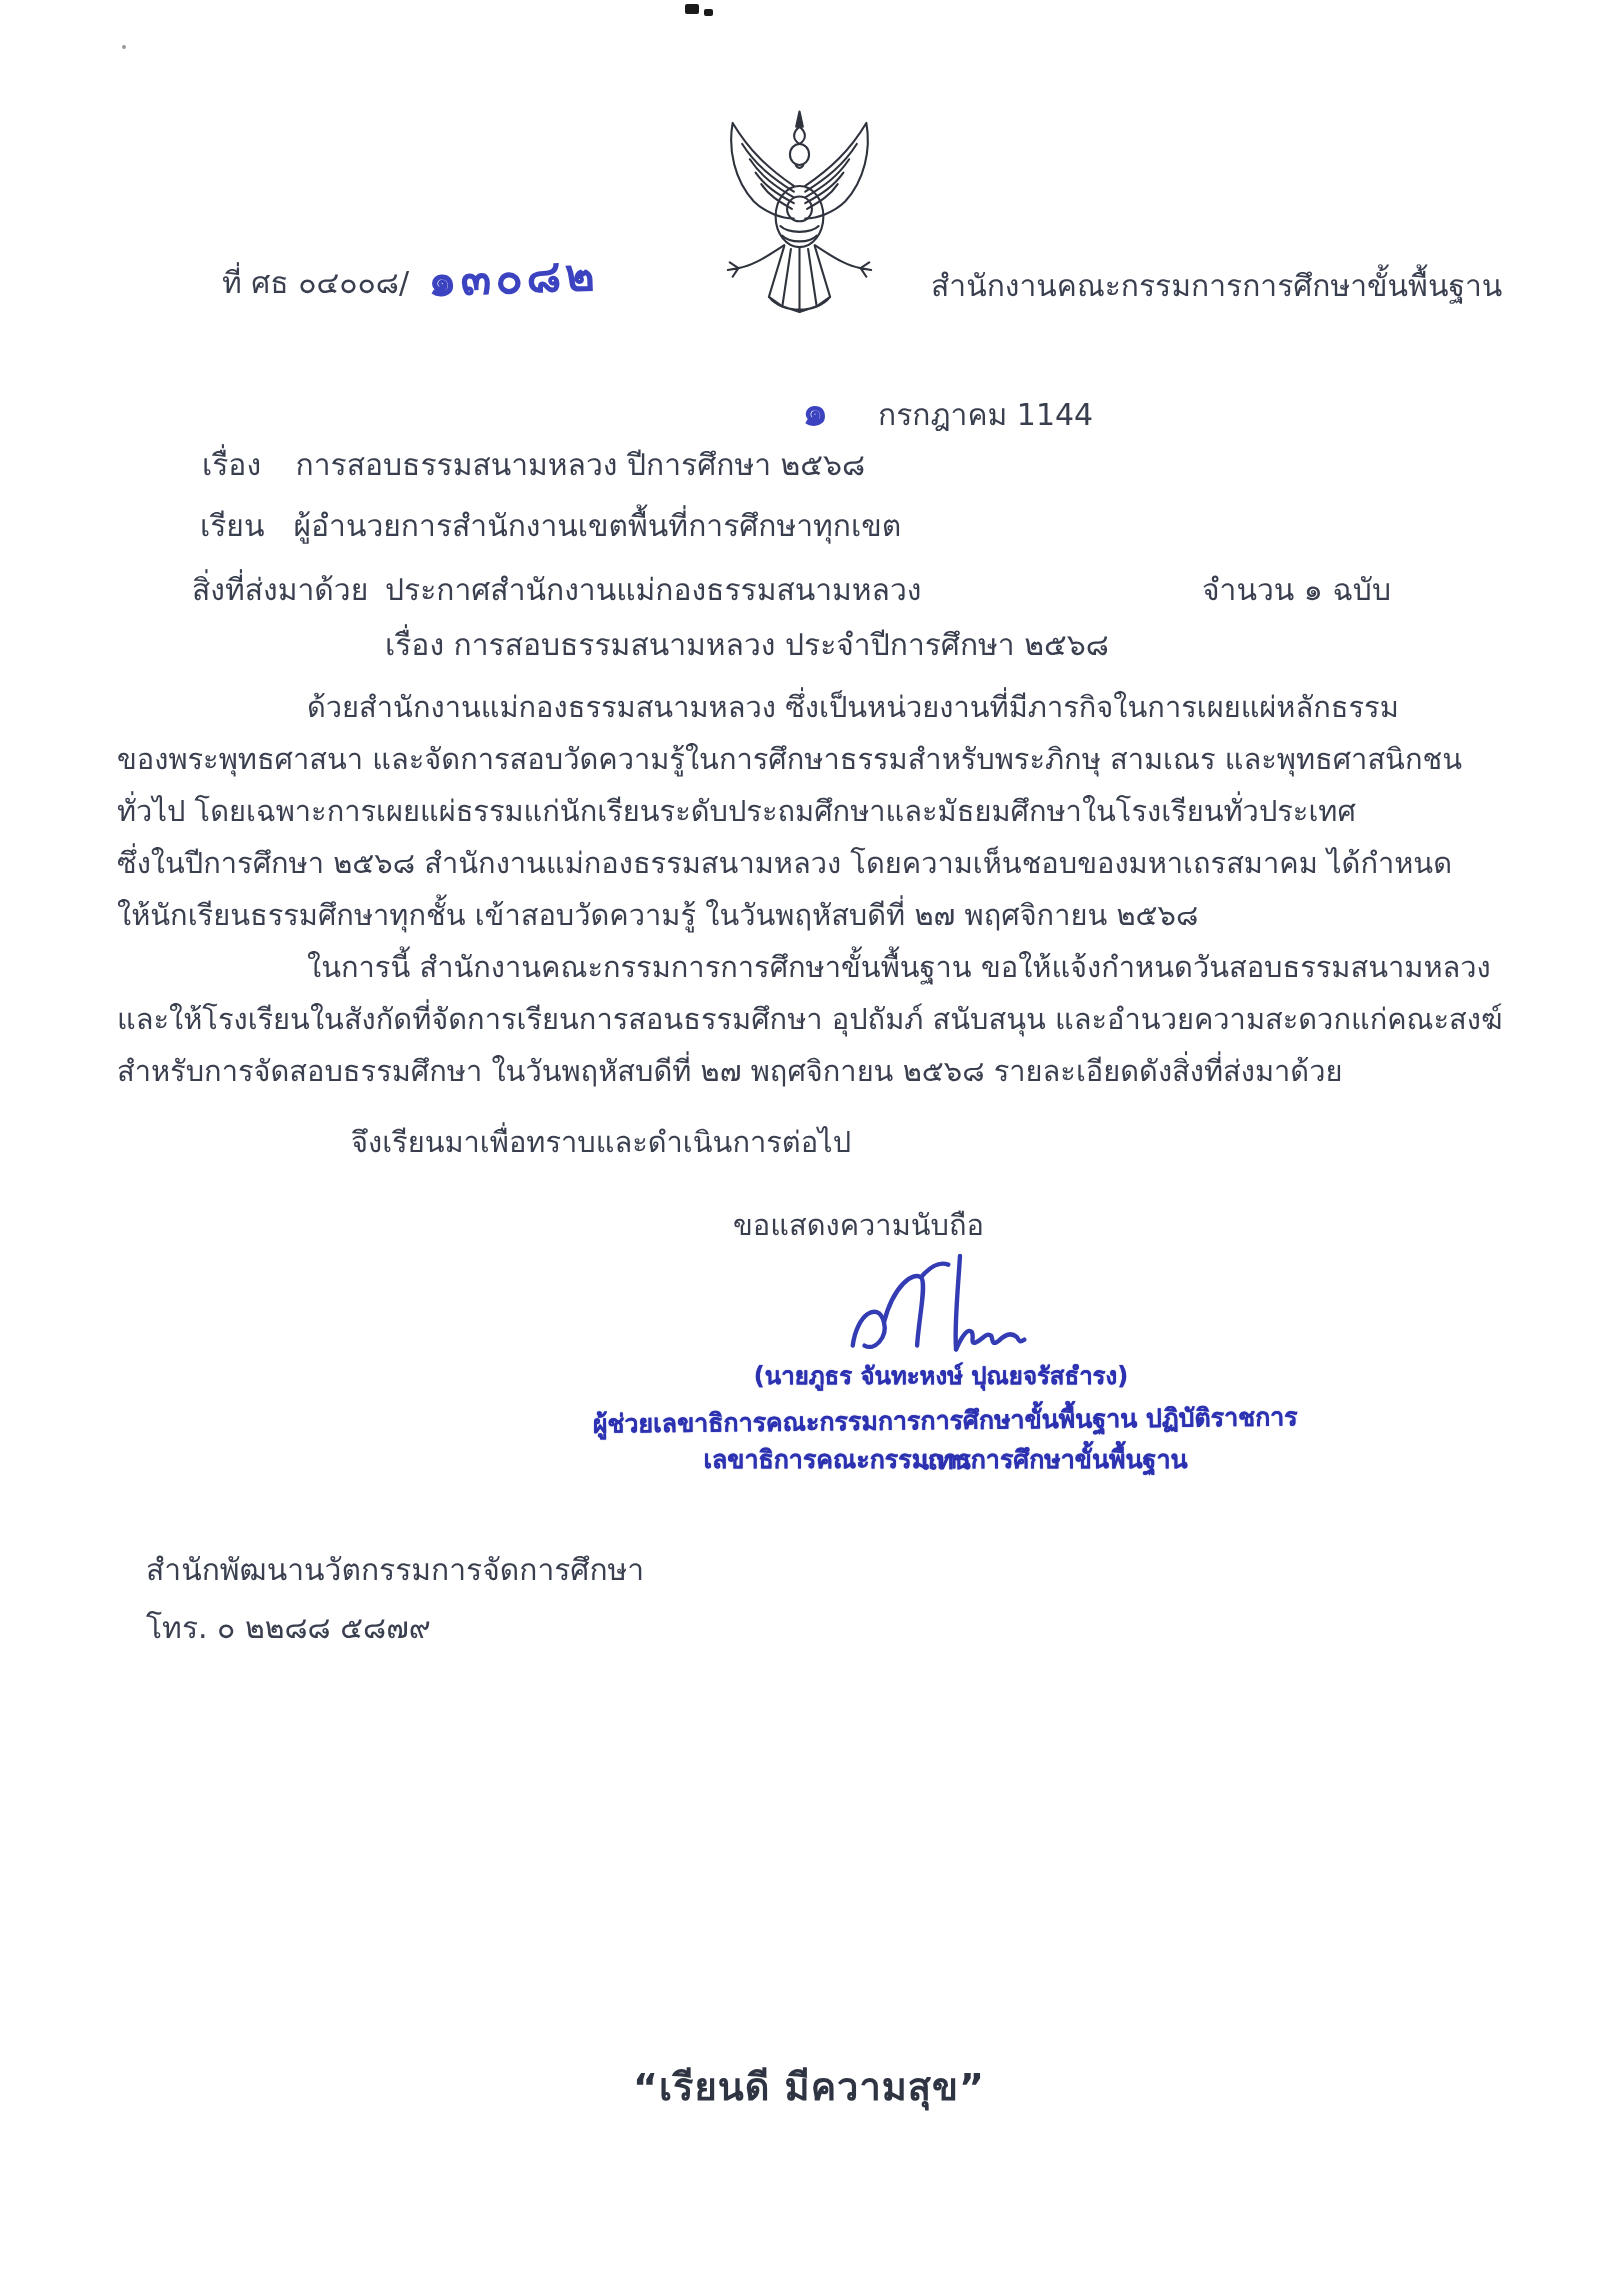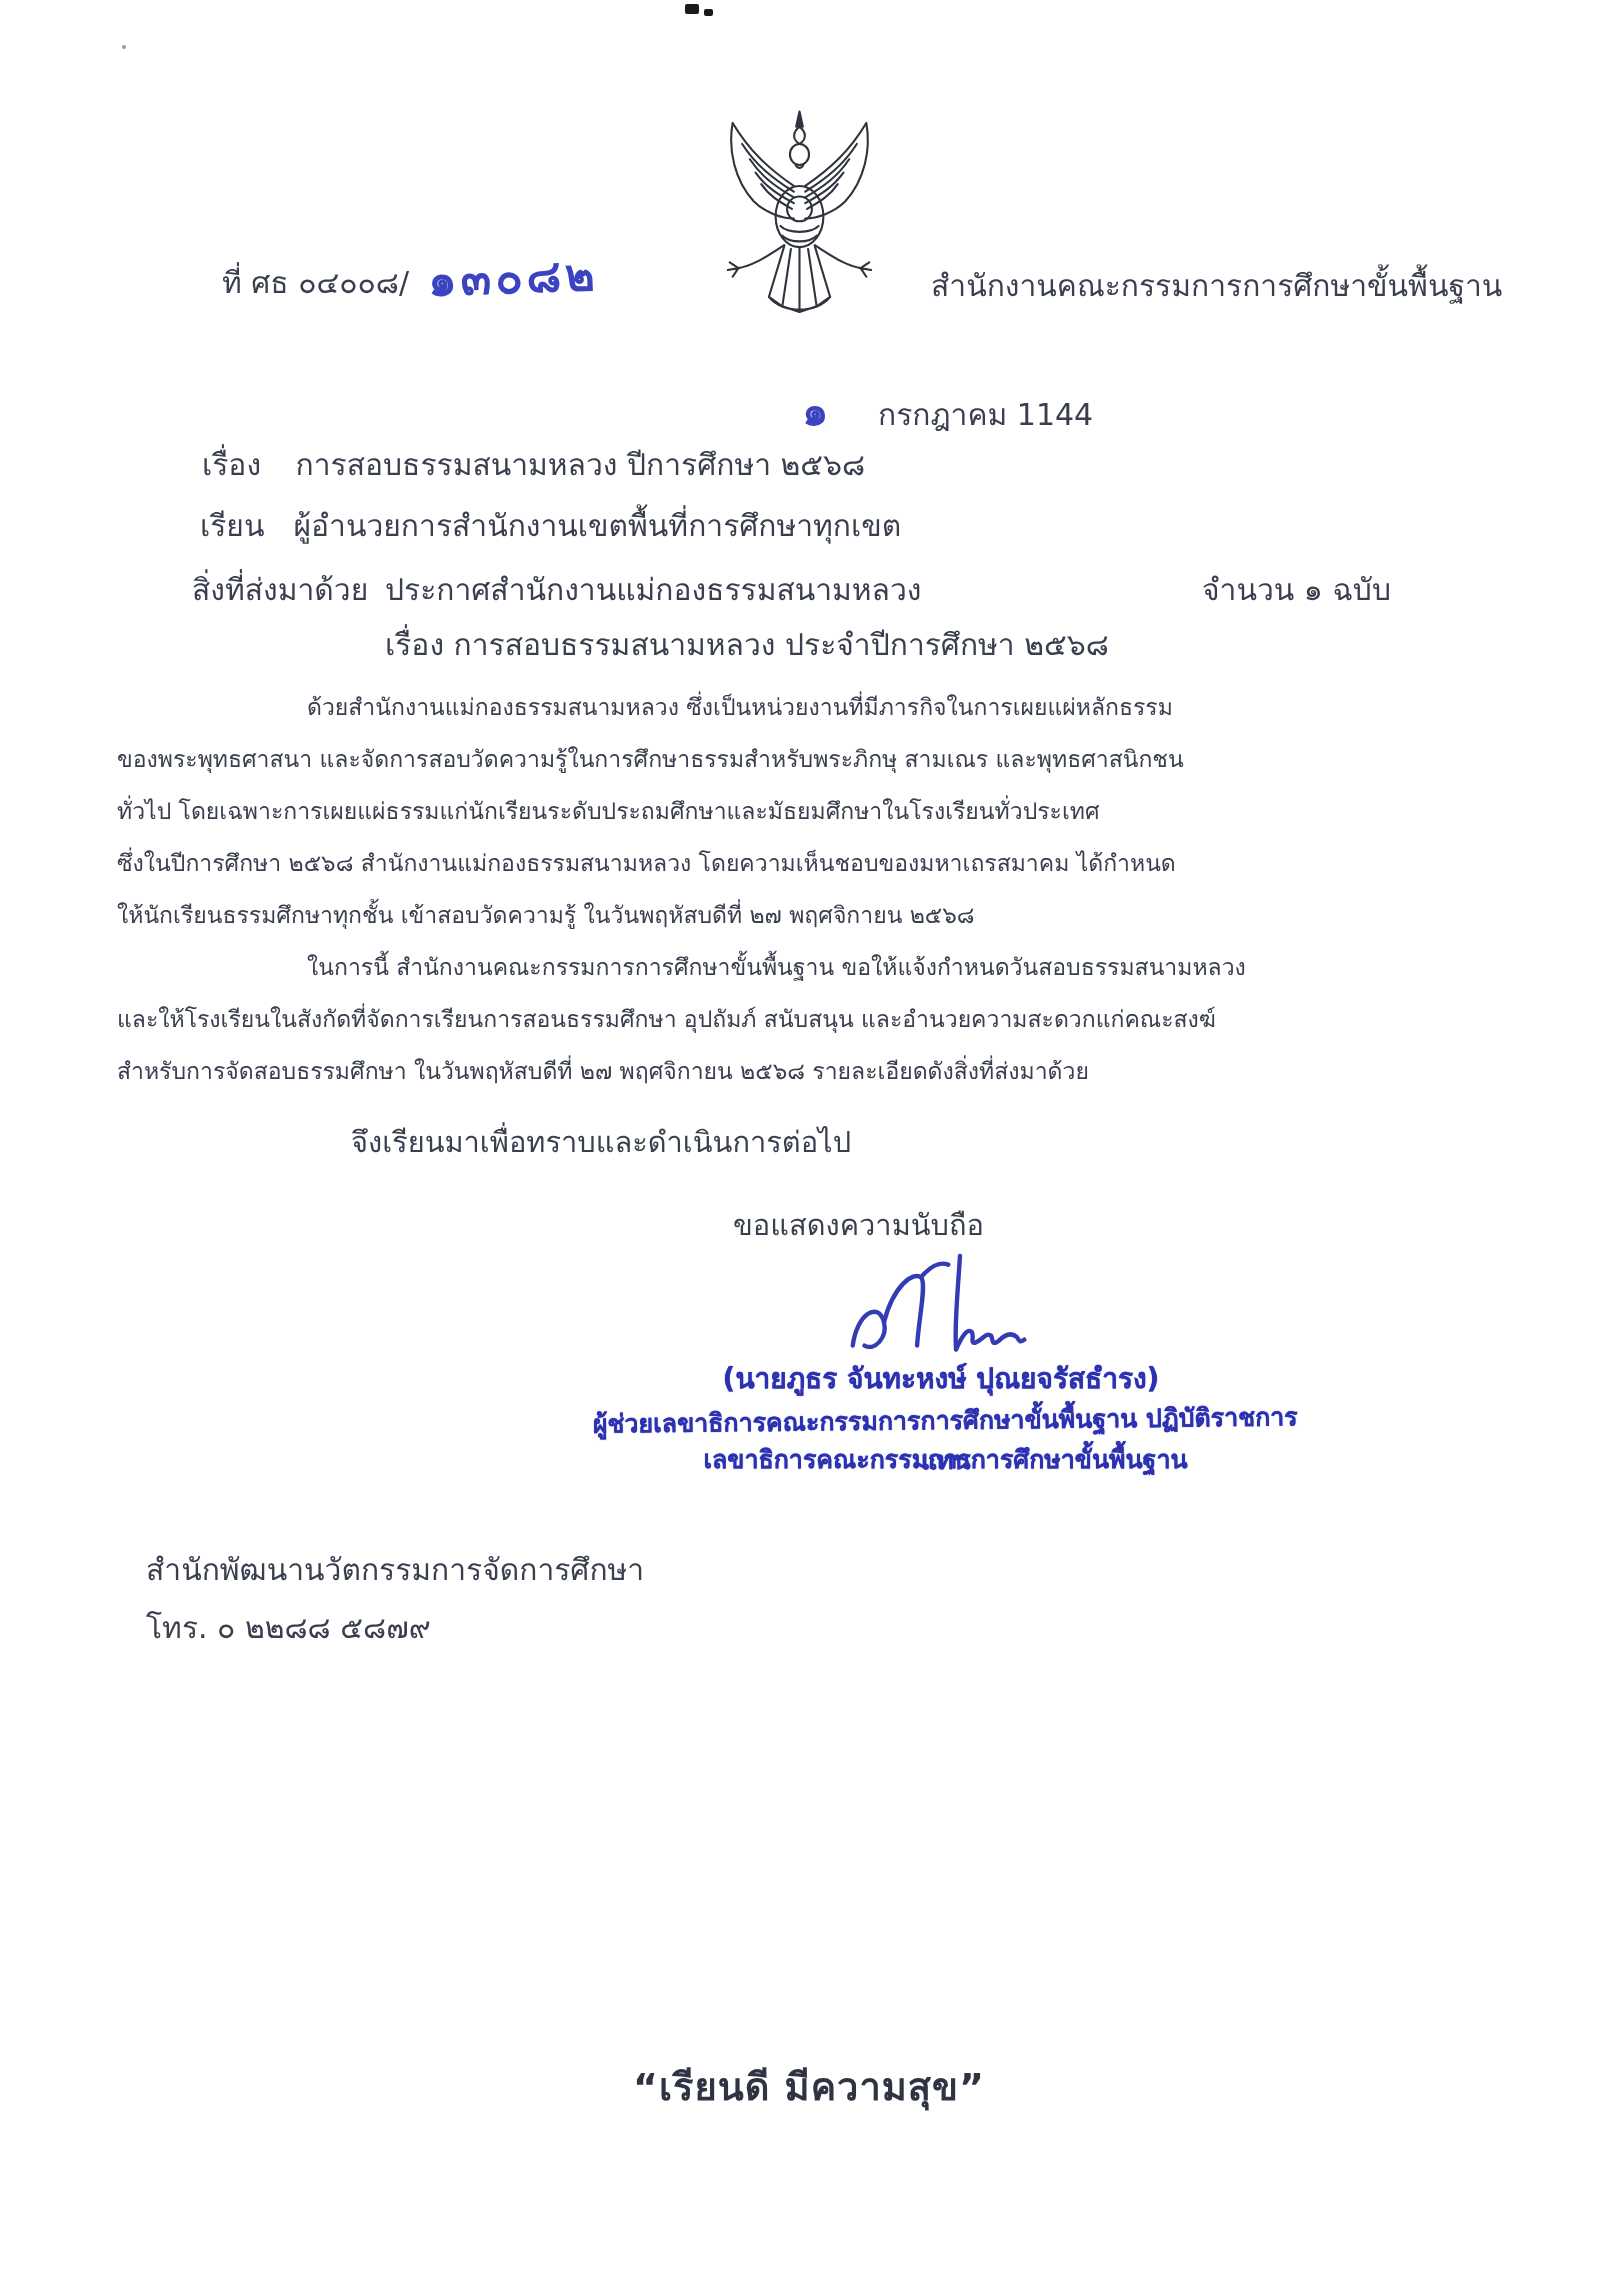--- a/index.html
+++ b/index.html
@@ -16,21 +16,21 @@
     font-family:"DejaVu Sans","Liberation Sans",sans-serif;
     color:var(--ink);
     overflow:hidden;
   }
   .abs{position:absolute;}
   .t30{font-size:29px;line-height:1.4;}
   .t31{font-size:30px;line-height:1.4;}
   .blue{color:var(--handwriting-blue);}
   .hand{font-size:45px;font-weight:600;transform:rotate(-2deg);display:inline-block;letter-spacing:3.9px;}
   .para{left:117px;width:1395px;}
-  .para .line{font-size:23px;line-height:52px;white-space:nowrap;}
+  .para .line{font-size:29px;line-height:52px;white-space:nowrap;}
   .para .indent{padding-left:190px;}
   .stamp{color:var(--stamp-blue);font-weight:700;text-shadow:0 0 1px var(--stamp-blue);text-align:center;}
   .artifact{position:absolute;background:#1a1a1a;}
   .dot{position:absolute;width:3.9px;height:3.9px;border-radius:50%;background:#9a9a9a;}
   .slogan{font-size:38px;font-weight:700;color:#2f3442;letter-spacing:1px;}
   svg{display:block;}
 </style>
 </head>
 <body>
 
@@ -119,21 +119,21 @@
       <g stroke="#343cb4" fill="none" stroke-width="4.5" stroke-linecap="round" stroke-linejoin="round">
         <path d="M16 98 C20 66 42 52 48 74 C52 90 38 104 28 98"></path>
         <path d="M48 74 C58 36 78 22 86 28 C92 34 84 68 82 98"></path>
         <path d="M86 28 C96 16 106 12 114 15"></path>
         <path d="M126 6 C124 40 120 78 122 102"></path>
         <path d="M122 102 C128 88 134 80 138 84 C141 88 136 97 142 95 C149 92 153 84 158 88 C160 92 158 99 166 93 C172 87 178 84 184 89 C187 92 186 96 192 92"></path>
       </g>
     </svg>
   </div>
 
-  <div class="abs stamp" style="left:673px;top:1356px;width:536px;font-size:28px;">(นายภูธร จันทะหงษ์ ปุณยจรัสธำรง)</div>
+  <div class="abs stamp" style="left:673px;top:1356px;width:536px;font-size:24px;">(นายภูธร จันทะหงษ์ ปุณยจรัสธำรง)</div>
   <div class="abs stamp" style="left:575px;top:1400px;width:741px;font-size:25px;transform:rotate(-0.6deg);">ผู้ช่วยเลขาธิการคณะกรรมการการศึกษาขั้นพื้นฐาน ปฏิบัติราชการแทน</div>
   <div class="abs stamp" style="left:575px;top:1439px;width:741px;font-size:25px;">เลขาธิการคณะกรรมการการศึกษาขั้นพื้นฐาน</div>
 
   <div class="abs t31" style="left:146px;top:1549px;white-space:nowrap;">สำนักพัฒนานวัตกรรมการจัดการศึกษา</div>
   <div class="abs t31" style="left:146px;top:1607px;white-space:nowrap;">โทร. ๐ ๒๒๘๘ ๕๘๗๙</div>
 
   <div class="abs slogan" style="left:0;top:2056px;width:1618px;text-align:center;">“เรียนดี มีความสุข”</div>
 
 </div>
 

